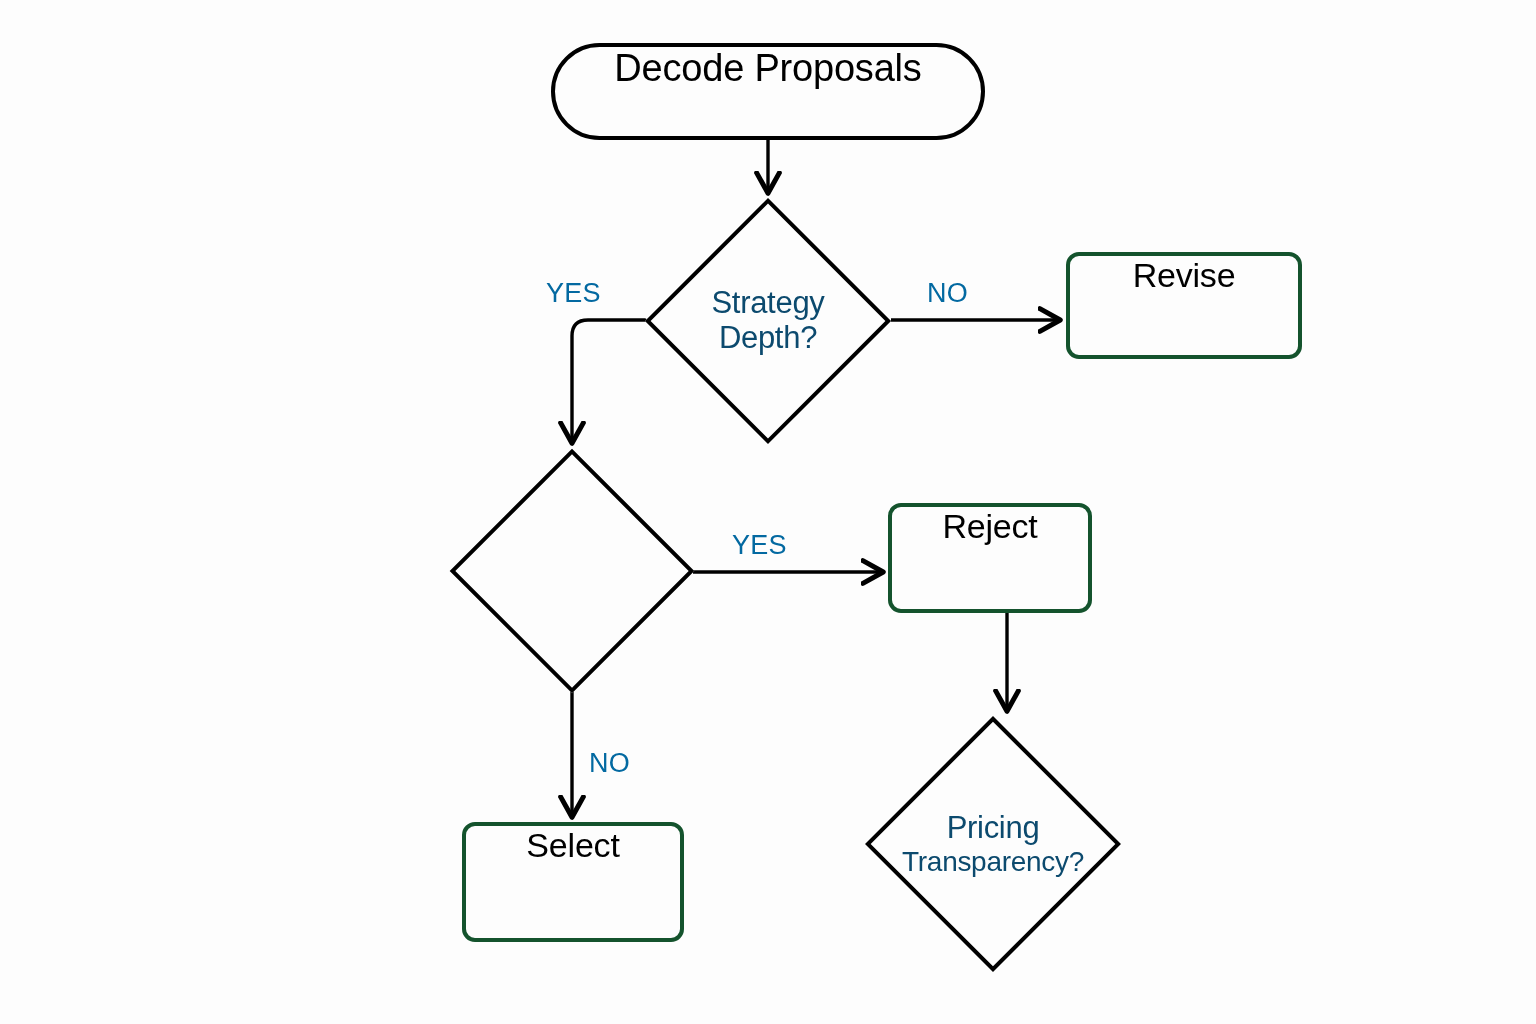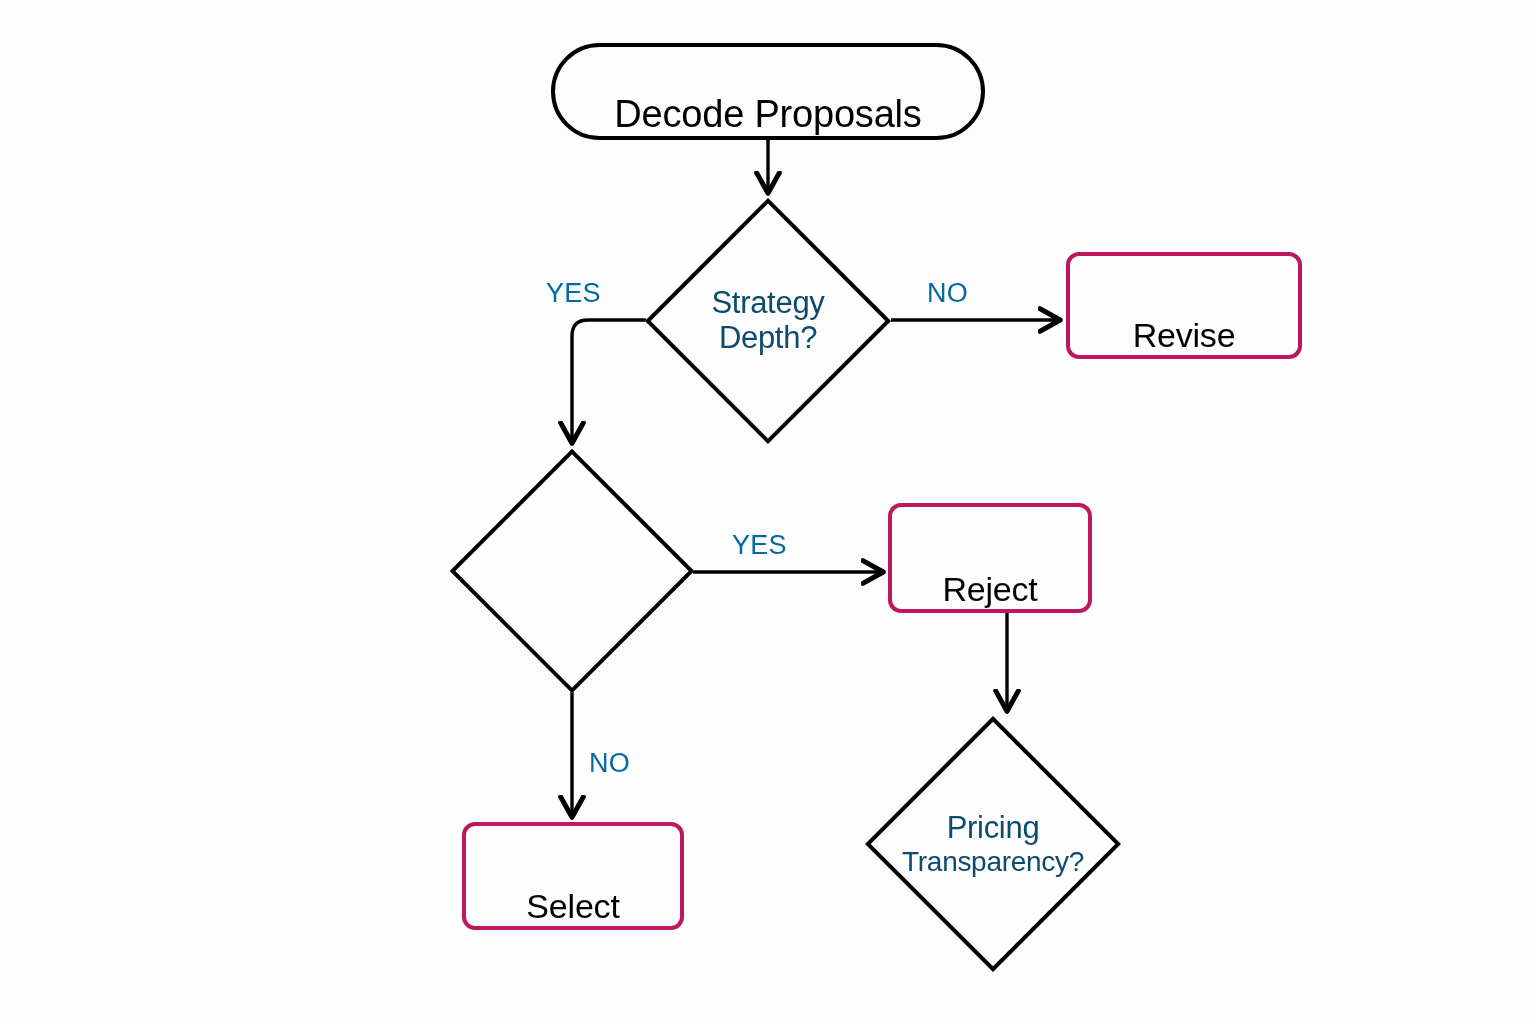--- a/index.html
+++ b/index.html
@@ -25,36 +25,36 @@
     left: 0;
     top: 0;
     width: 1536px;
     height: 1024px;
     pointer-events: none;
   }
   .node {
     position: absolute;
     box-sizing: border-box;
     display: flex;
-    align-items: flex-end;
+    align-items: flex-start;
     justify-content: center;
     text-align: center;
     color: #000;
   }
   
   .node.stadium {
     border: 4px solid #000;
     border-radius: 999px;
     background: #fdfdfd;
     font-size: 38px;
     letter-spacing: -0.2px;
   }
   
   .node.box {
-    border: 4px solid #be185d;
+    border: 4px solid #14532d;
     border-radius: 13px;
     background: #fdfdfd;
     font-size: 34px;
     letter-spacing: -0.2px;
   }
   
   .diamond-wrap {
     position: absolute;
   }
   .diamond-shape {
@@ -155,21 +155,21 @@
   </div>
 
   <div class="diamond-wrap" style="left:450px; top:449px; width:244px; height:244px;">
     <div class="diamond-shape" style="width:173px; height:173px;"></div>
   </div>
 
   <div class="node box" style="left:888px; top:503px; width:204px; height:110px;">
     <span>Reject</span>
   </div>
 
-  <div class="node box" style="left:462px; top:822px; width:222px; height:108px;">
+  <div class="node box" style="left:462px; top:822px; width:222px; height:120px;">
     <span>Select</span>
   </div>
 
   <div class="diamond-wrap" style="left:865px; top:716px; width:256px; height:256px;">
     <div class="diamond-shape" style="width:181px; height:181px;"></div>
     <div class="diamond-label">
       <span class="l1">Pricing</span>
       <span class="l2-small">Transparency?</span>
     </div>
   </div>

